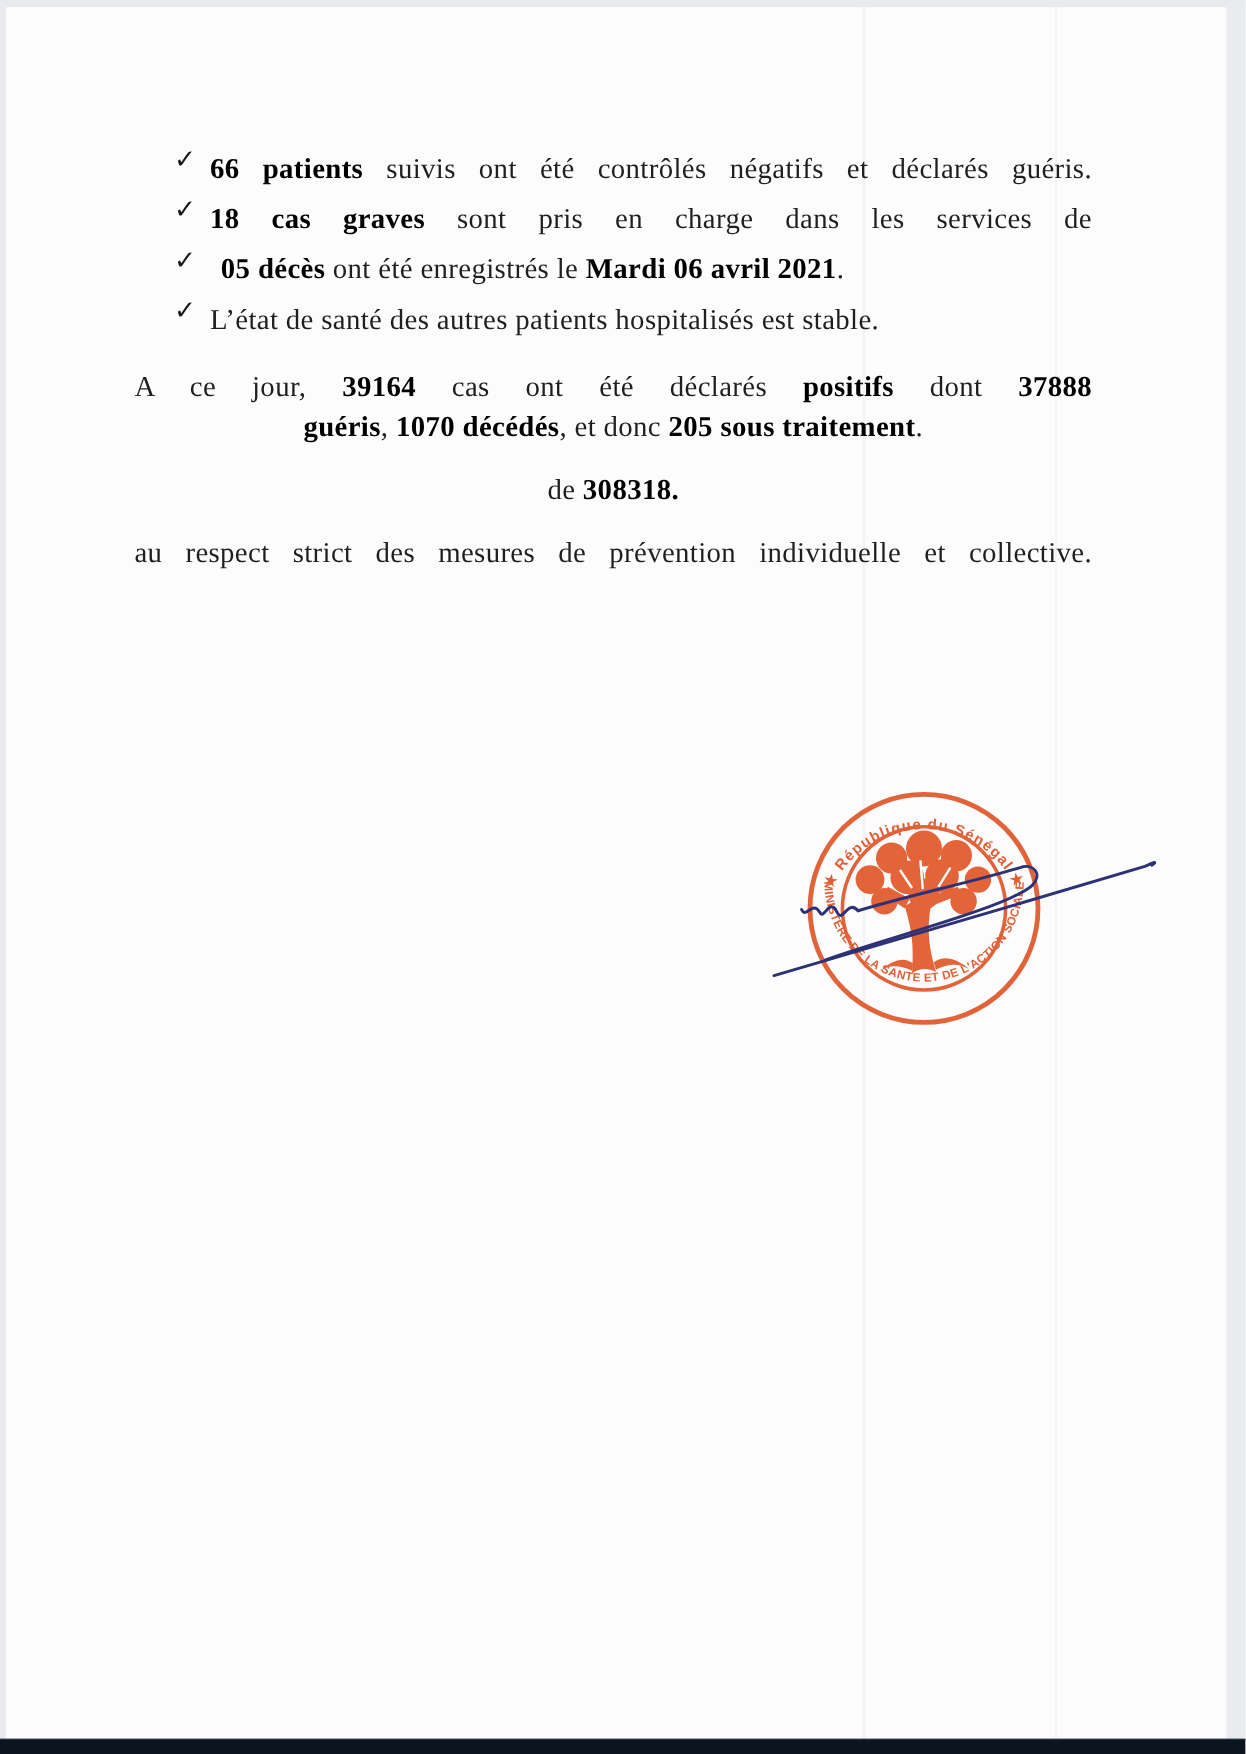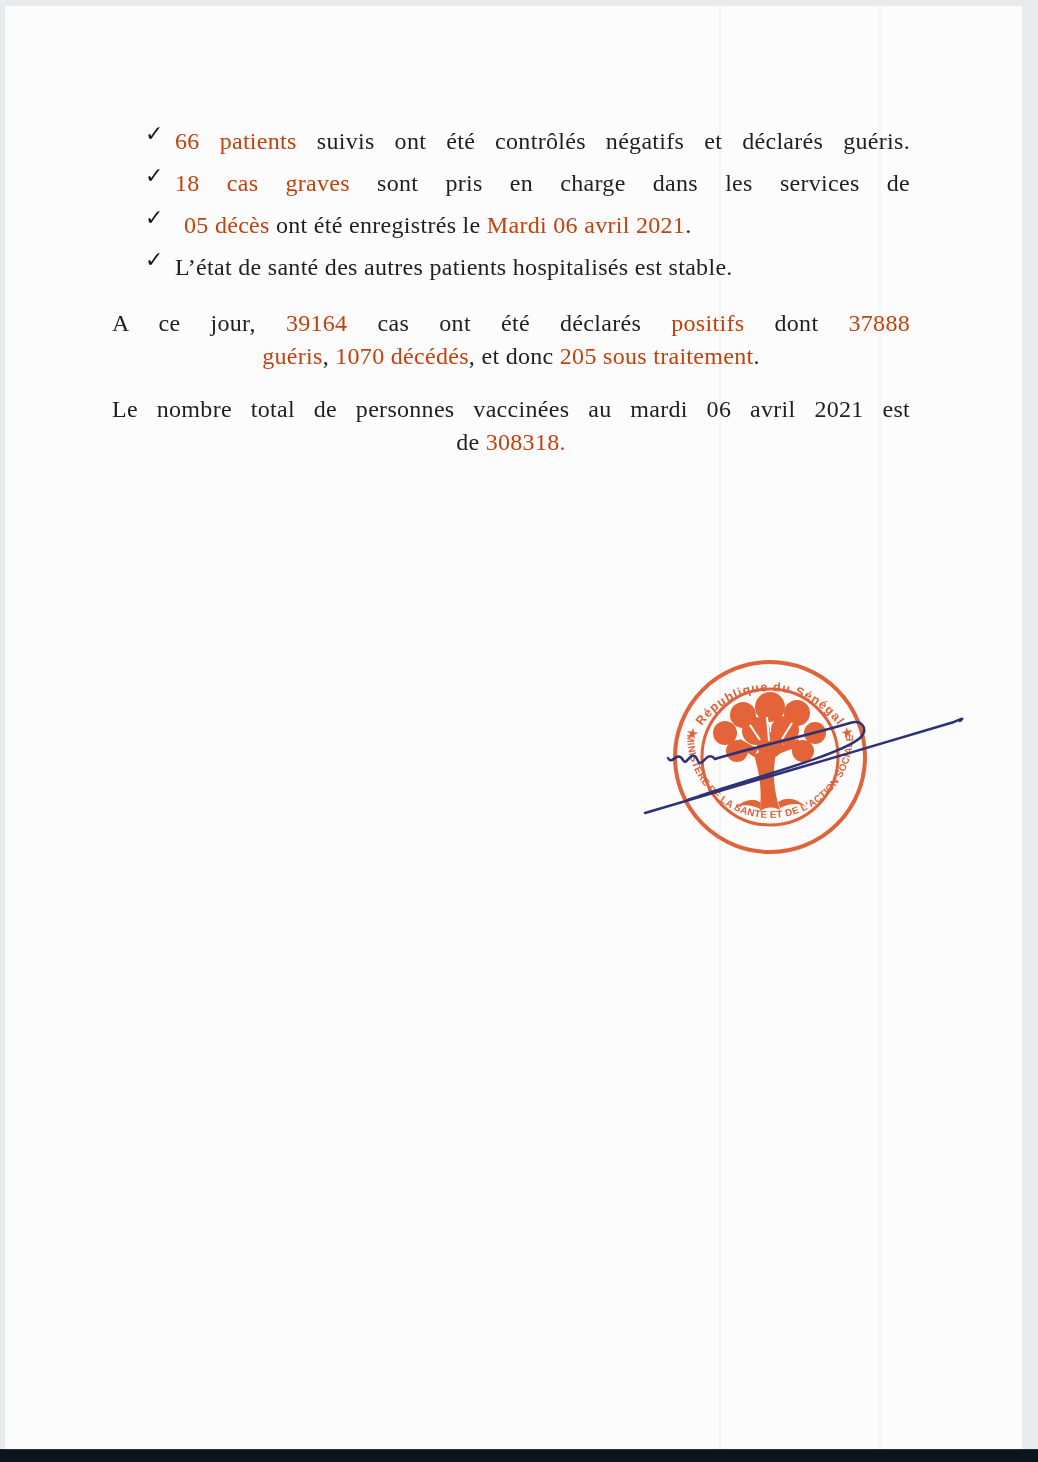--- a/index.html
+++ b/index.html
@@ -27,21 +27,21 @@
   .content {
     position:absolute; left:112px; top:120px; width:798px;
     color:#1f1f1f; font-size:24px; letter-spacing:0.3px;
   }
   .bullets { margin-left:63px; width:735px; }
   .bullet  { position:relative; }
   .check   { position:absolute; left:-30px; top:1px; font-size:22px; color:#17171a; font-family:"DejaVu Sans", sans-serif; }
   .ln      { display:block; line-height:42px; }
   .fill    { text-align:justify; text-align-last:justify; }
   .indent-sm { padding-left:9px; }
-  b, .b    { font-weight:normal; color:#c2410c; }
+  b, .b    { font-weight:bold; color:#000000; }
   .para    { width:798px; }
   .para .ln{ line-height:33px;text-align:center; }
   .pa { margin-top:19px; }
   .pb { margin-top:20px; }
   .pc { margin-top:19px; }
 
   
   .stamp-wrap { position:absolute; left:610px; top:645px; width:370px; height:235px; }
   .stamp-wrap svg { display:block; }
 </style>
@@ -78,25 +78,25 @@
       </div>
 
     </div>
 
     <div class="para pa">
       <span class="ln fill"><span>A ce jour, </span><b>39164</b><span> cas ont été déclarés </span><b>positifs</b><span> dont </span><b>37888</b></span>
       <span class="ln"><b>guéris</b><span>, </span><b>1070 décédés</b><span>, et donc </span><b>205 sous traitement</b><span>.</span></span>
     </div>
 
     <div class="para pb">
-      <span class="ln fill"><span>Le nombre total de personnes vaccinées au mardi 06 avril 2021 est</span></span>
       <span class="ln"><span>de </span><b>308318.</b></span>
     </div>
 
     <div class="para pc">
+      <span class="ln fill"><span>au respect strict des mesures de prévention individuelle et collective.</span></span>
     </div>
 
   </div>
 
   <div class="stamp-wrap">
     <svg width="370" height="235" viewBox="0 0 370 235">
       <g opacity="0.93">
         <circle cx="160" cy="112" r="95" fill="none" stroke="#e0582b" stroke-width="4"></circle>
         <circle cx="160" cy="112" r="68" fill="none" stroke="#e0582b" stroke-width="3"></circle>
 

